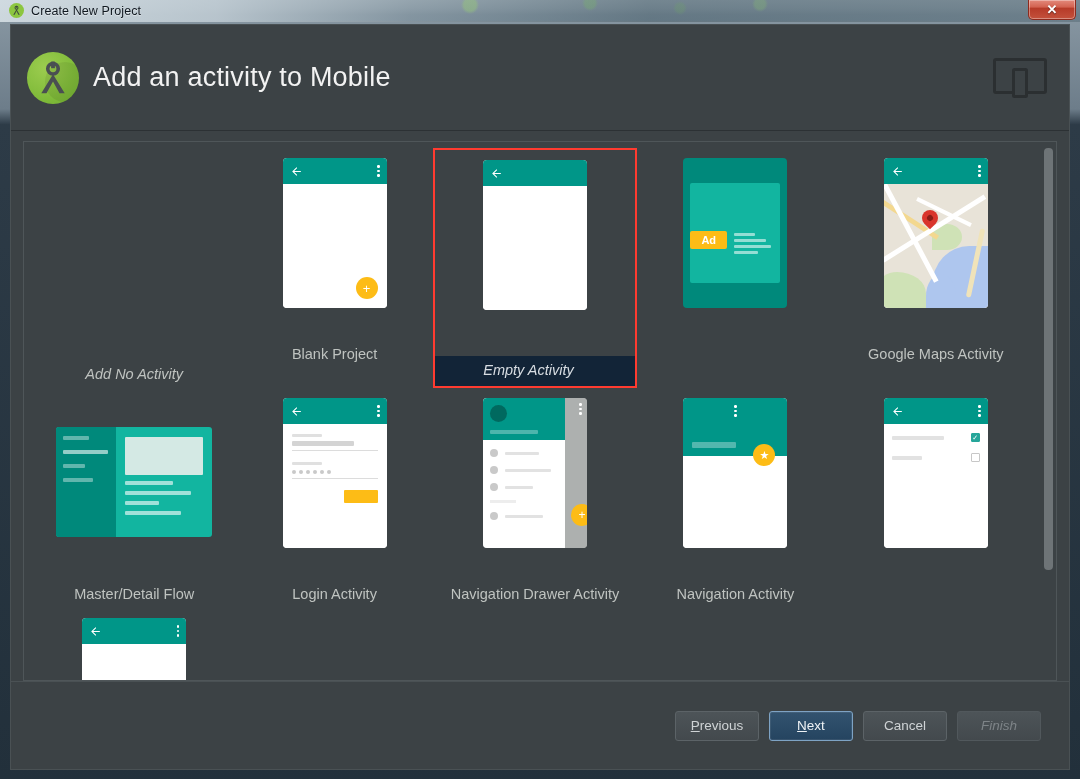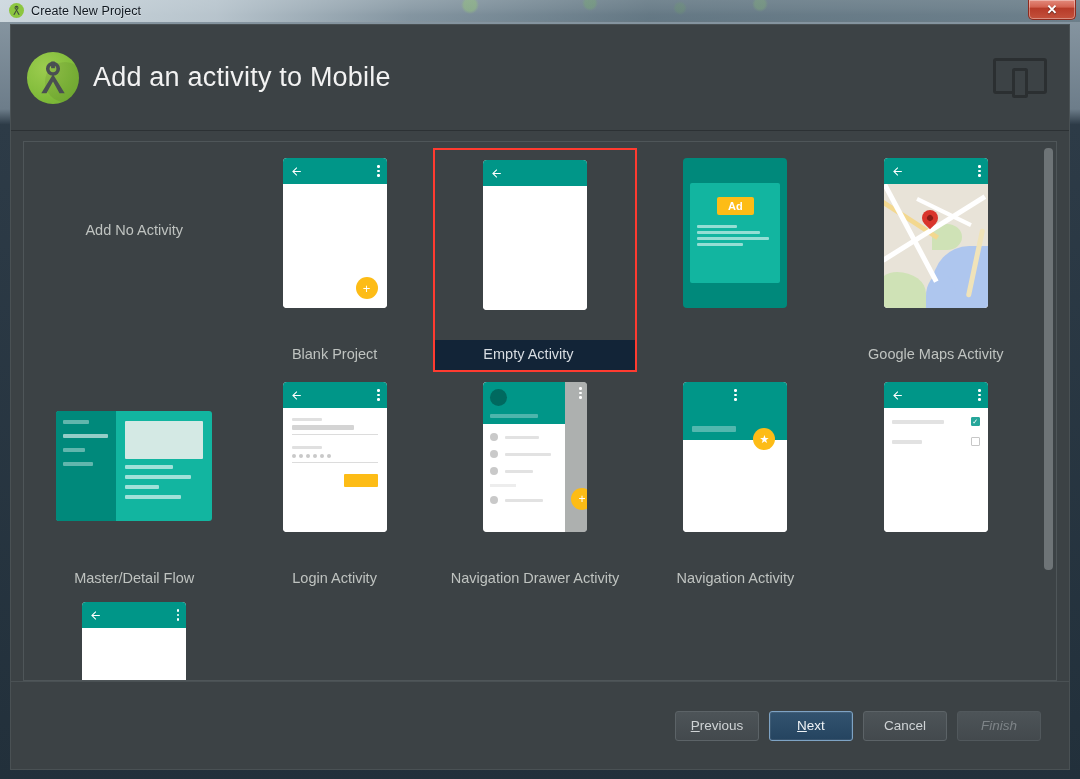--- a/index.html
+++ b/index.html
@@ -158,24 +158,26 @@
     border: 2px solid #ff3b30;
     background: #3c4245;
     margin: -2px;
     padding-top: 10px;
   }
   .cell.selected .cell-label {
     background: #122437;
     color: #d8dde2;
     width: 100%;
     padding: 6px 13px 8px 0;
-    margin-top: 12px;
+    margin-top: 28px;
+    font-style: italic;
   }
   .cell.noactivity {
-    justify-content: flex-start;
+    justify-content: flex-end;
+    font-style: italic;
   }
   .cell.noactivity .thumb-box { visibility: hidden; height: 60px; }
   .cell.noactivity .cell-label { margin-top: 0; color: #bfc3c0; }
 
   
   .phone-mock {
     width: 104px; height: 150px;
     background: #fff;
     border-radius: 4px;
     overflow: hidden;
@@ -225,21 +227,21 @@
 
   
   .admob-mock {
     width: 104px; height: 150px; border-radius: 4px;
     background: #00897b; padding: 9px 7px;
     display: flex; flex-direction: column;
   }
   .admob-inner {
     flex: 1; background: #12b5a0; border-radius: 2px;
     margin: 16px 0;
-    display: flex; flex-direction: column; align-items: center;
+    display: flex; flex-direction: row; align-items: center;
     padding-top: 14px;
   }
   .ad-badge {
     background: #fdbc16; color: #fff; font-size: 11px; font-weight: bold;
     padding: 3px 11px; border-radius: 2px;
   }
   .admob-lines { margin-top: 10px; width: 100%; padding: 0 7px; }
   .admob-lines i { display: block; height: 3px; background: rgba(255,255,255,.55); margin-bottom: 3px; border-radius: 1px; }
 
   

